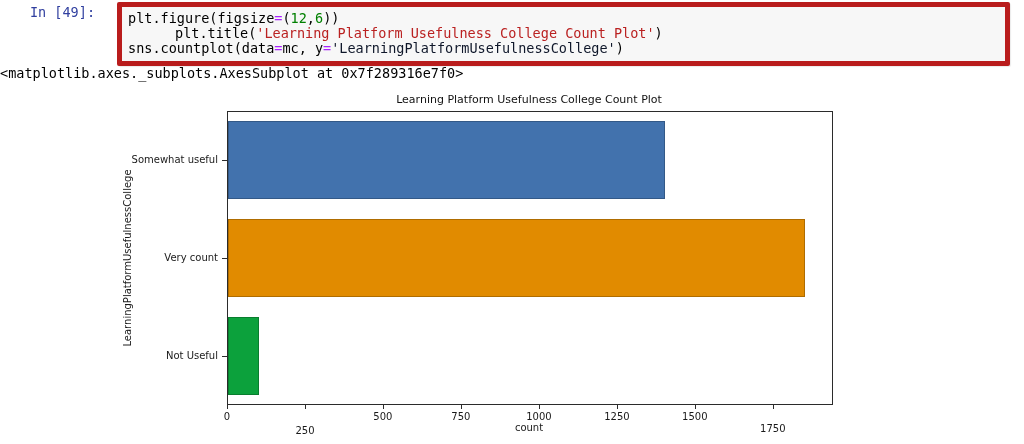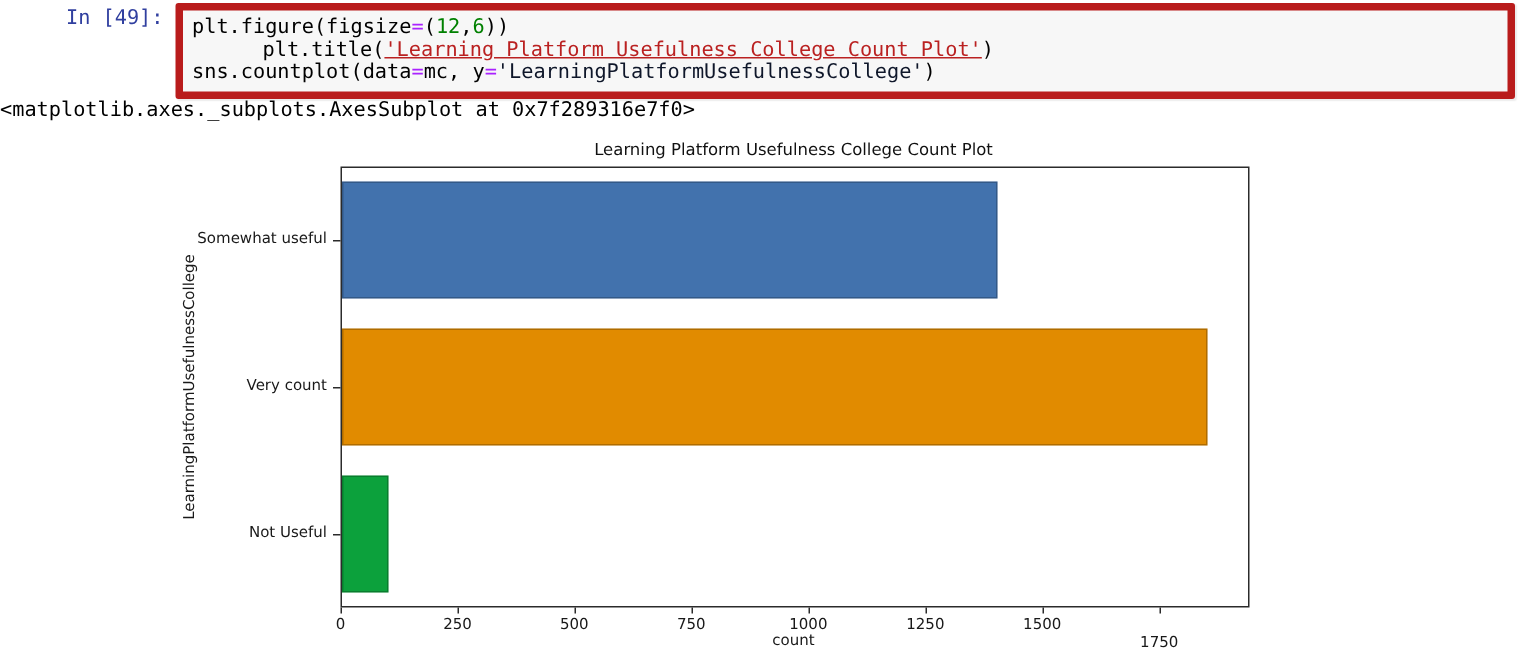--- a/index.html
+++ b/index.html
@@ -3,21 +3,21 @@
 <meta charset="utf-8">
 <style>
   * { margin:0; padding:0; box-sizing:border-box; }
   html,body { background:#fff; }
   body {
     width:1024px; height:444px; position:relative; overflow:hidden;
     font-family:"DejaVu Sans", sans-serif;
   }
   .row { position:absolute; left:0; width:1010px; display:flex; align-items:flex-start; }
   .prompt {
-    width:117px; flex:0 0 117px; text-align:right; padding:3px 8px 0 16px;
+    width:117px; flex:0 0 117px; text-align:center; padding:3px 8px 0 16px;
     font-family:"DejaVu Sans Mono","Liberation Mono",monospace;
     font-size:13.5px; line-height:15px; white-space:nowrap;
   }
   .in-prompt  { color:#303f9f; }
   .out-prompt { color:#d84315; }
   .input-row  { top:2px; }
   .output-row { top:63px; }
   .code-box {
     flex:1; background:#f7f7f7; border:5px solid #b91c1c; border-radius:2px;
     padding:4px 6px 5px 6px; box-shadow:1px 1px 1px rgba(0,0,0,0.08);
@@ -60,21 +60,21 @@
 </head>
 <body>
 
 <div class="page">
 
   <div class="row input-row">
     <div class="prompt in-prompt">In [49]:</div>
     <div class="code-box">
       <div id="code-lines">
           <div class="code-line"><span style="color: rgb(0, 0, 0);">plt.figure(figsize</span><span style="color: rgb(170, 34, 255);">=</span><span style="color: rgb(0, 0, 0);">(</span><span style="color: rgb(0, 128, 0);">12</span><span style="color: rgb(0, 0, 0);">,</span><span style="color: rgb(0, 128, 0);">6</span><span style="color: rgb(0, 0, 0);">))</span></div>
-          <div class="code-line"><span style="color: rgb(0, 0, 0); margin-left: 47px;">plt.title(</span><span style="color: rgb(186, 33, 33); text-decoration: underline;">'Learning Platform Usefulness College Count Plot'</span><span style="color: rgb(0, 0, 0);">)</span></div>
+          <div class="code-line"><span style="color: rgb(0, 0, 0); margin-left: 47px;">plt.title(</span><span style="color: rgb(186, 33, 33);">'Learning Platform Usefulness College Count Plot'</span><span style="color: rgb(0, 0, 0);">)</span></div>
           <div class="code-line"><span style="color: rgb(0, 0, 0);">sns.countplot(data</span><span style="color: rgb(170, 34, 255);">=</span><span style="color: rgb(0, 0, 0);">mc, y</span><span style="color: rgb(170, 34, 255);">=</span><span style="color: #0f172a;">'LearningPlatformUsefulnessCollege'</span><span style="color: rgb(0, 0, 0);">)</span></div>
         </div>
     </div>
   </div>
 
   <div class="row output-row">
     <div class="out-text">&lt;matplotlib.axes._subplots.AxesSubplot at 0x7f289316e7f0&gt;</div>
   </div>
 
   <div class="figure" id="figure">
@@ -87,21 +87,21 @@
       <div class="cat-label" style="right: 806px; top: 64px;">Somewhat useful</div>
       <div class="bar" style="left: 228px; top: 128.8px; width: 577px; height: 78.4px; background: rgb(225, 139, 0);"></div>
       <div class="cat-tick" style="left: 222px; top: 168px;"></div>
       <div class="cat-label" style="right: 806px; top: 162px;">Very count</div>
       <div class="bar" style="left: 228px; top: 226.8px; width: 31.2px; height: 78.4px; background: rgb(12, 161, 60);"></div>
       <div class="cat-tick" style="left: 222px; top: 266px;"></div>
       <div class="cat-label" style="right: 806px; top: 260px;">Not Useful</div>
       <div class="x-tick" style="left: 227px; top: 315px;"></div>
       <div class="x-tick-label" style="left: 227px; top: 321px;">0</div>
       <div class="x-tick" style="left: 305px; top: 315px;"></div>
-      <div class="x-tick-label" style="left: 305px; top: 321px;">250</div>
+      <div class="x-tick-label" style="left: 305px; top: 335px;">250</div>
       <div class="x-tick" style="left: 382.9px; top: 315px;"></div>
       <div class="x-tick-label" style="left: 382.9px; top: 321px;">500</div>
       <div class="x-tick" style="left: 460.9px; top: 315px;"></div>
       <div class="x-tick-label" style="left: 460.9px; top: 321px;">750</div>
       <div class="x-tick" style="left: 538.9px; top: 315px;"></div>
       <div class="x-tick-label" style="left: 538.9px; top: 321px;">1000</div>
       <div class="x-tick" style="left: 616.9px; top: 315px;"></div>
       <div class="x-tick-label" style="left: 616.9px; top: 321px;">1250</div>
       <div class="x-tick" style="left: 694.8px; top: 315px;"></div>
       <div class="x-tick-label" style="left: 694.8px; top: 321px;">1500</div>

